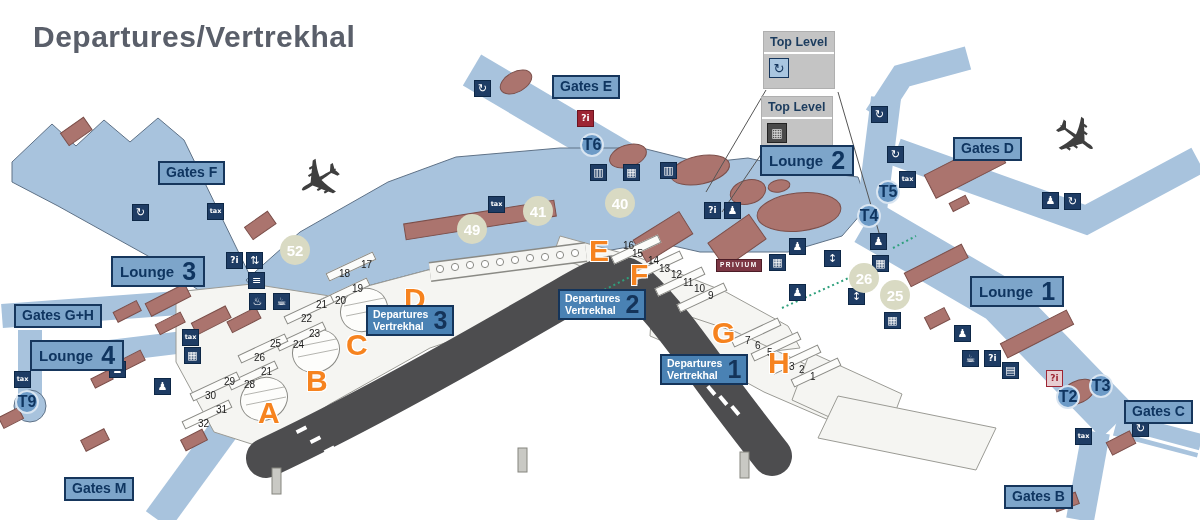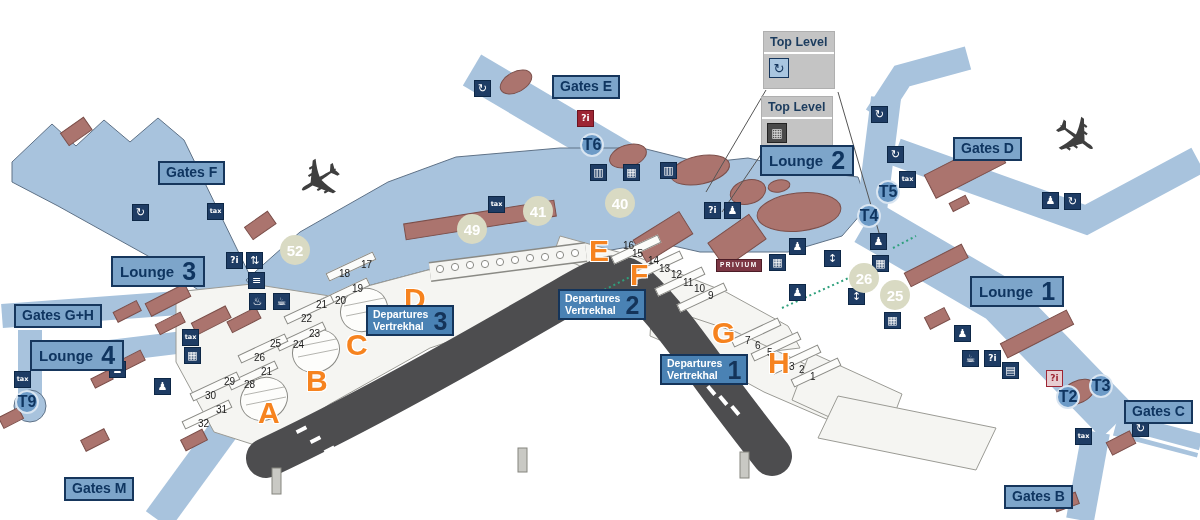--- a/index.html
+++ b/index.html
@@ -8,21 +8,21 @@
   .stage svg{position:absolute;left:0;top:0;}
   .title{position:absolute;left:33px;top:20px;font-size:30px;font-weight:bold;color:#5a5f6a;letter-spacing:.5px;}
   .pdf-link{position:absolute;left:437px;top:466px;font-size:29px;color:#000;text-decoration:underline;letter-spacing:.5px;cursor:pointer;}
   .glabel{position:absolute;background:#7da5ca;border:2px solid #16365c;color:#0f3560;font-weight:bold;
           font-size:14px;padding:1px 6px;white-space:nowrap;line-height:1.25;}
   .lounge{position:absolute;background:#7da5ca;border:2px solid #16365c;color:#0f3560;font-weight:bold;
           padding:2px 7px;display:flex;align-items:center;white-space:nowrap;}
   .lounge .word{font-size:15px;}
   .lounge .num{font-size:25px;margin-left:8px;line-height:.9;}
   .dep{position:absolute;background:#4a82b4;border:2px solid #14345a;color:#fff;padding:2px 5px;
-       display:flex;align-items:flex-end;white-space:nowrap;}
+       display:flex;align-items:flex-start;white-space:nowrap;}
   .dep .lines{font-size:10.5px;font-weight:bold;line-height:1.1;}
   .dep .num{color:#14345a;font-size:25px;font-weight:bold;margin-left:5px;line-height:.9;}
   .t-circle{position:absolute;width:24px;height:24px;border-radius:50%;background:#6d9bc7;border:2px solid #d9e5f1;
             color:#0f3560;font-weight:bold;font-size:16px;display:flex;align-items:center;justify-content:center;box-sizing:border-box;}
   .area-circle{position:absolute;width:30px;height:30px;border-radius:50%;background:#d9dac3;color:#fff;
                font-weight:bold;font-size:15px;display:flex;align-items:center;justify-content:center;}
   .zone-letter{position:absolute;color:#f6831f;font-size:30px;font-weight:bold;line-height:1;
                text-shadow:1px 1px 0 #fff,-1px -1px 0 #fff,1px -1px 0 #fff,-1px 1px 0 #fff;}
   .desk-num{position:absolute;font-size:10px;font-weight:normal;color:#1c1c1c;line-height:1;}
   .strip{position:absolute;width:52px;height:9px;background:#fcfcfa;border:1px solid #8a8a85;
@@ -162,20 +162,21 @@
       <line x1="764" y1="150" x2="722" y2="212"></line>
     </g>
 
     <g stroke="#2fa07c" stroke-width="2" stroke-dasharray="2,3">
       <line x1="600" y1="292" x2="636" y2="274"></line>
       <line x1="782" y1="308" x2="862" y2="272"></line>
       <line x1="893" y1="248" x2="916" y2="236"></line>
     </g>
   </svg>
 
+  <div class="title">Departures/Vertrekhal</div>
 
   <div class="legend-box" style="left:763px;top:31px;">
     <div class="hd">Top Level</div>
     <div class="bd">
         <div class="legend-icon transfer">↻</div>
       </div>
   </div>
   <div class="legend-box" style="left:761px;top:96px;">
     <div class="hd">Top Level</div>
     <div class="bd">

